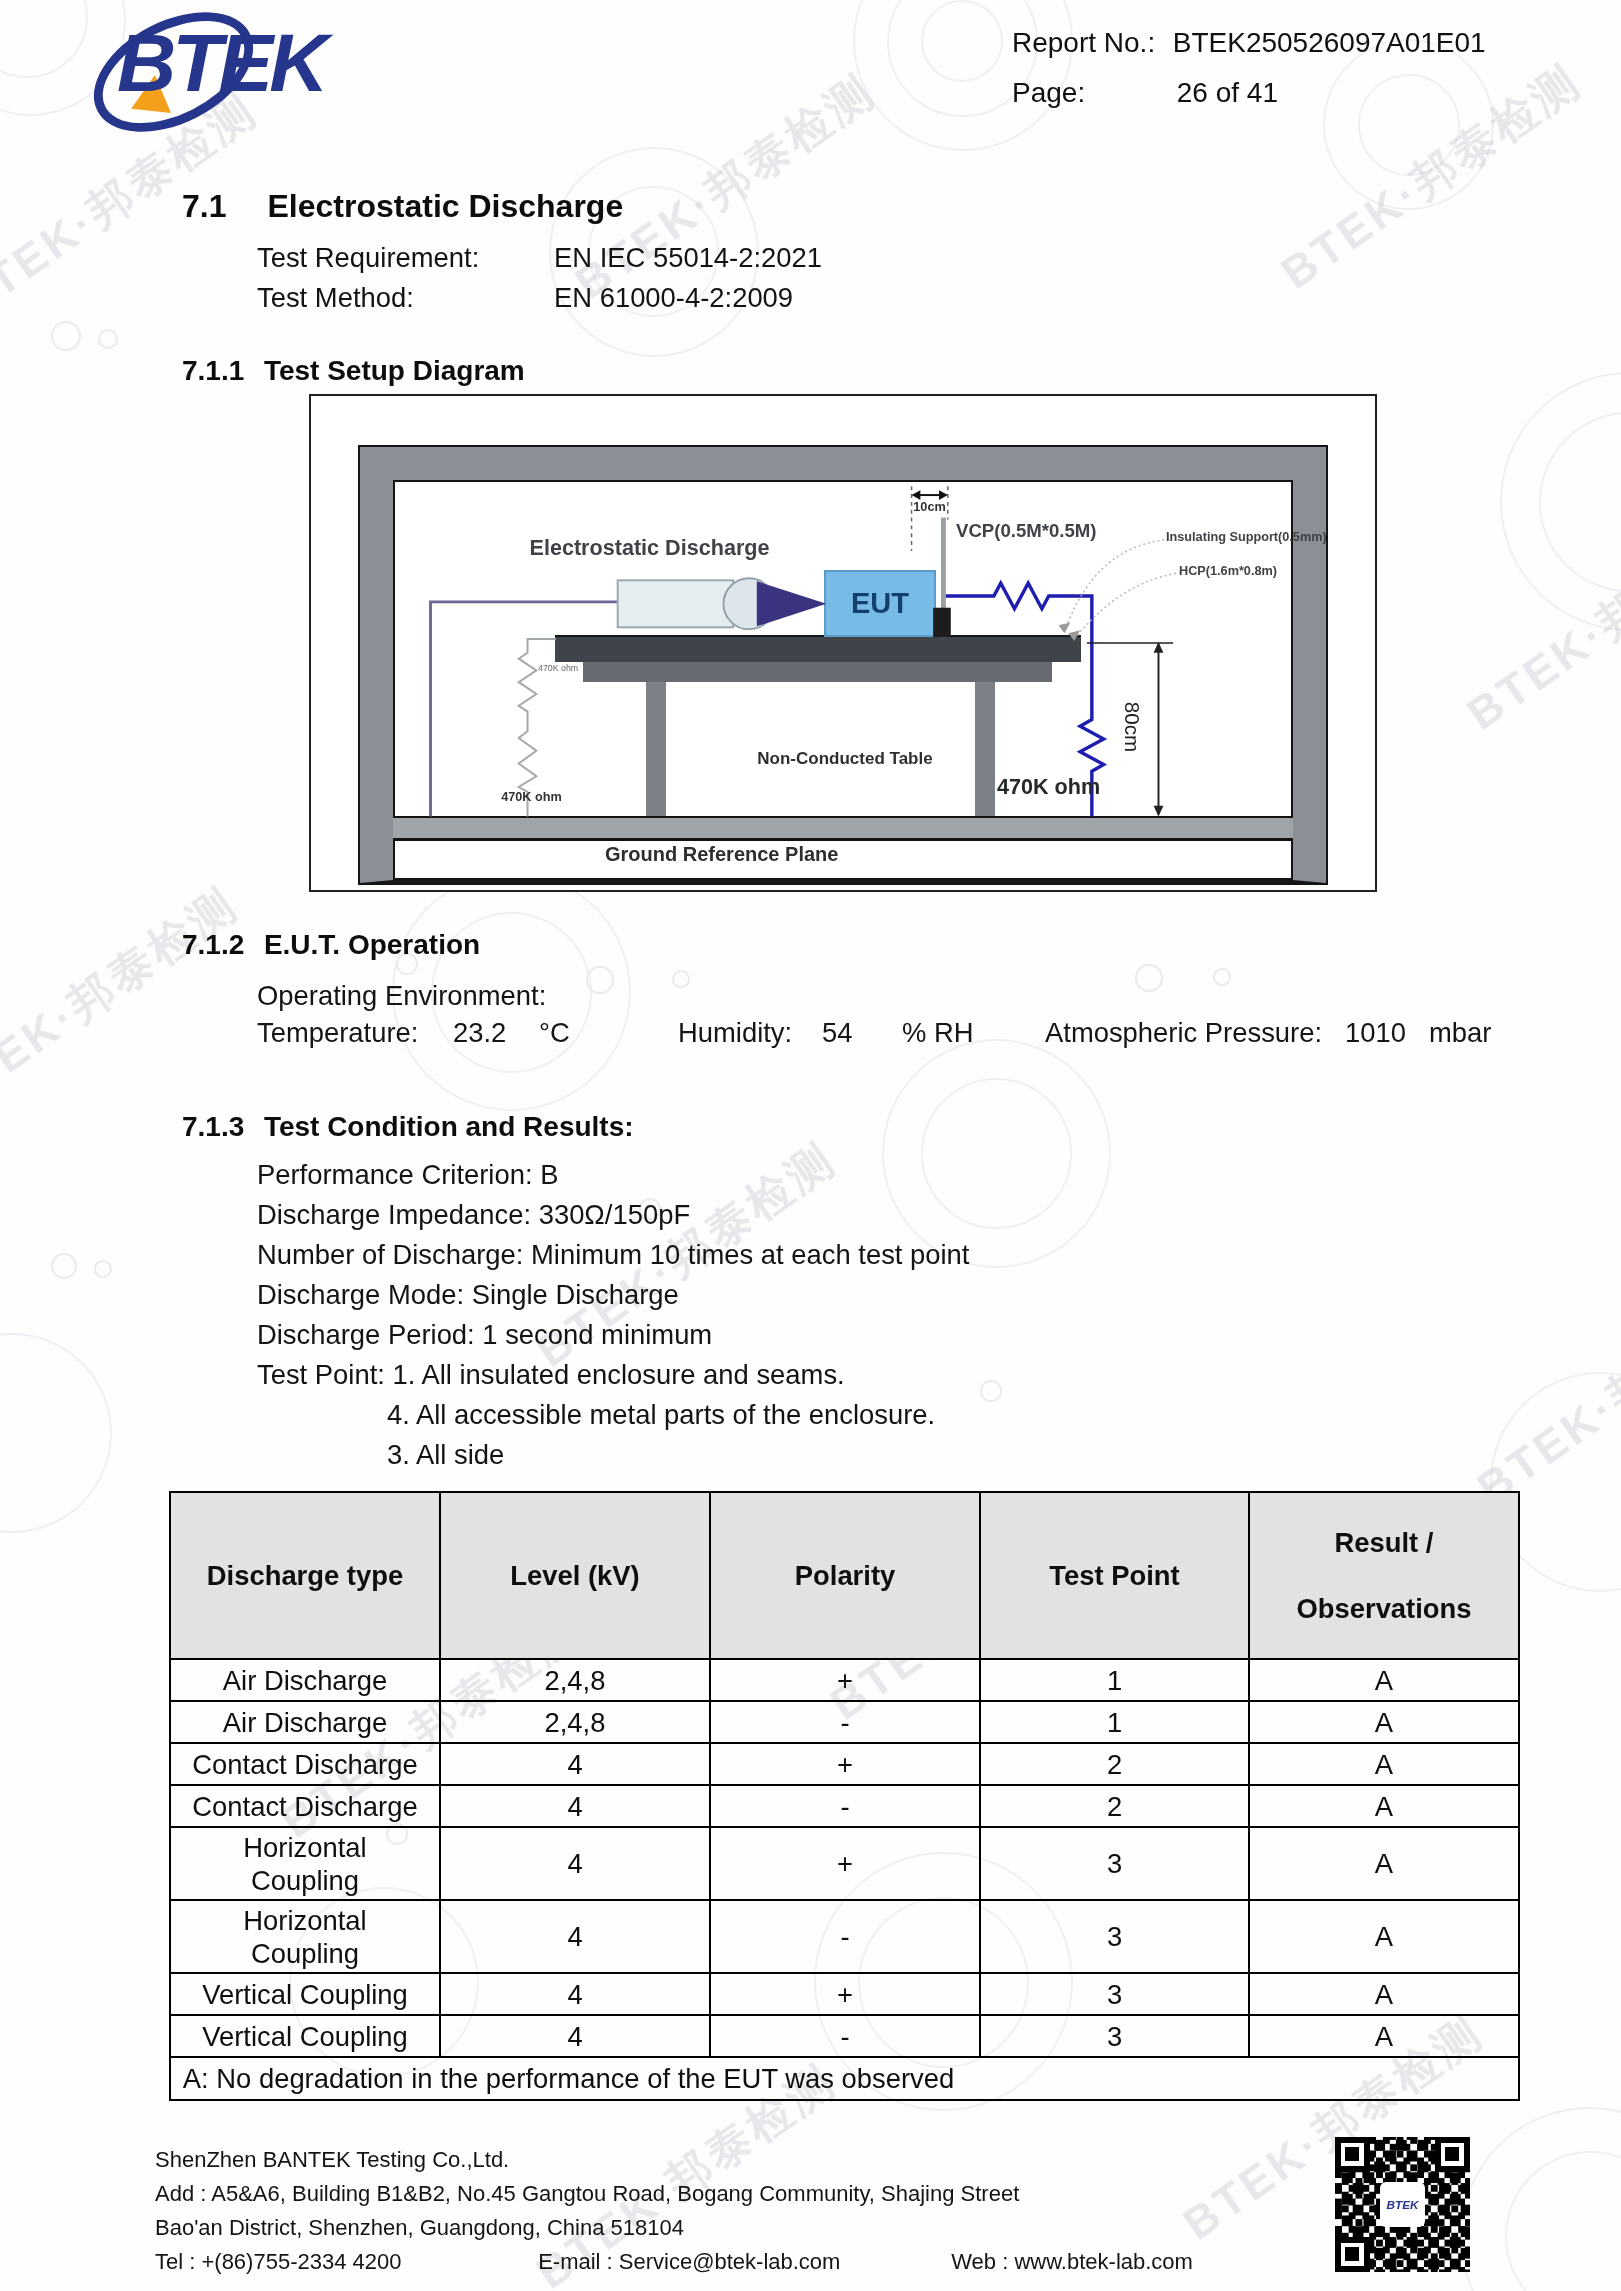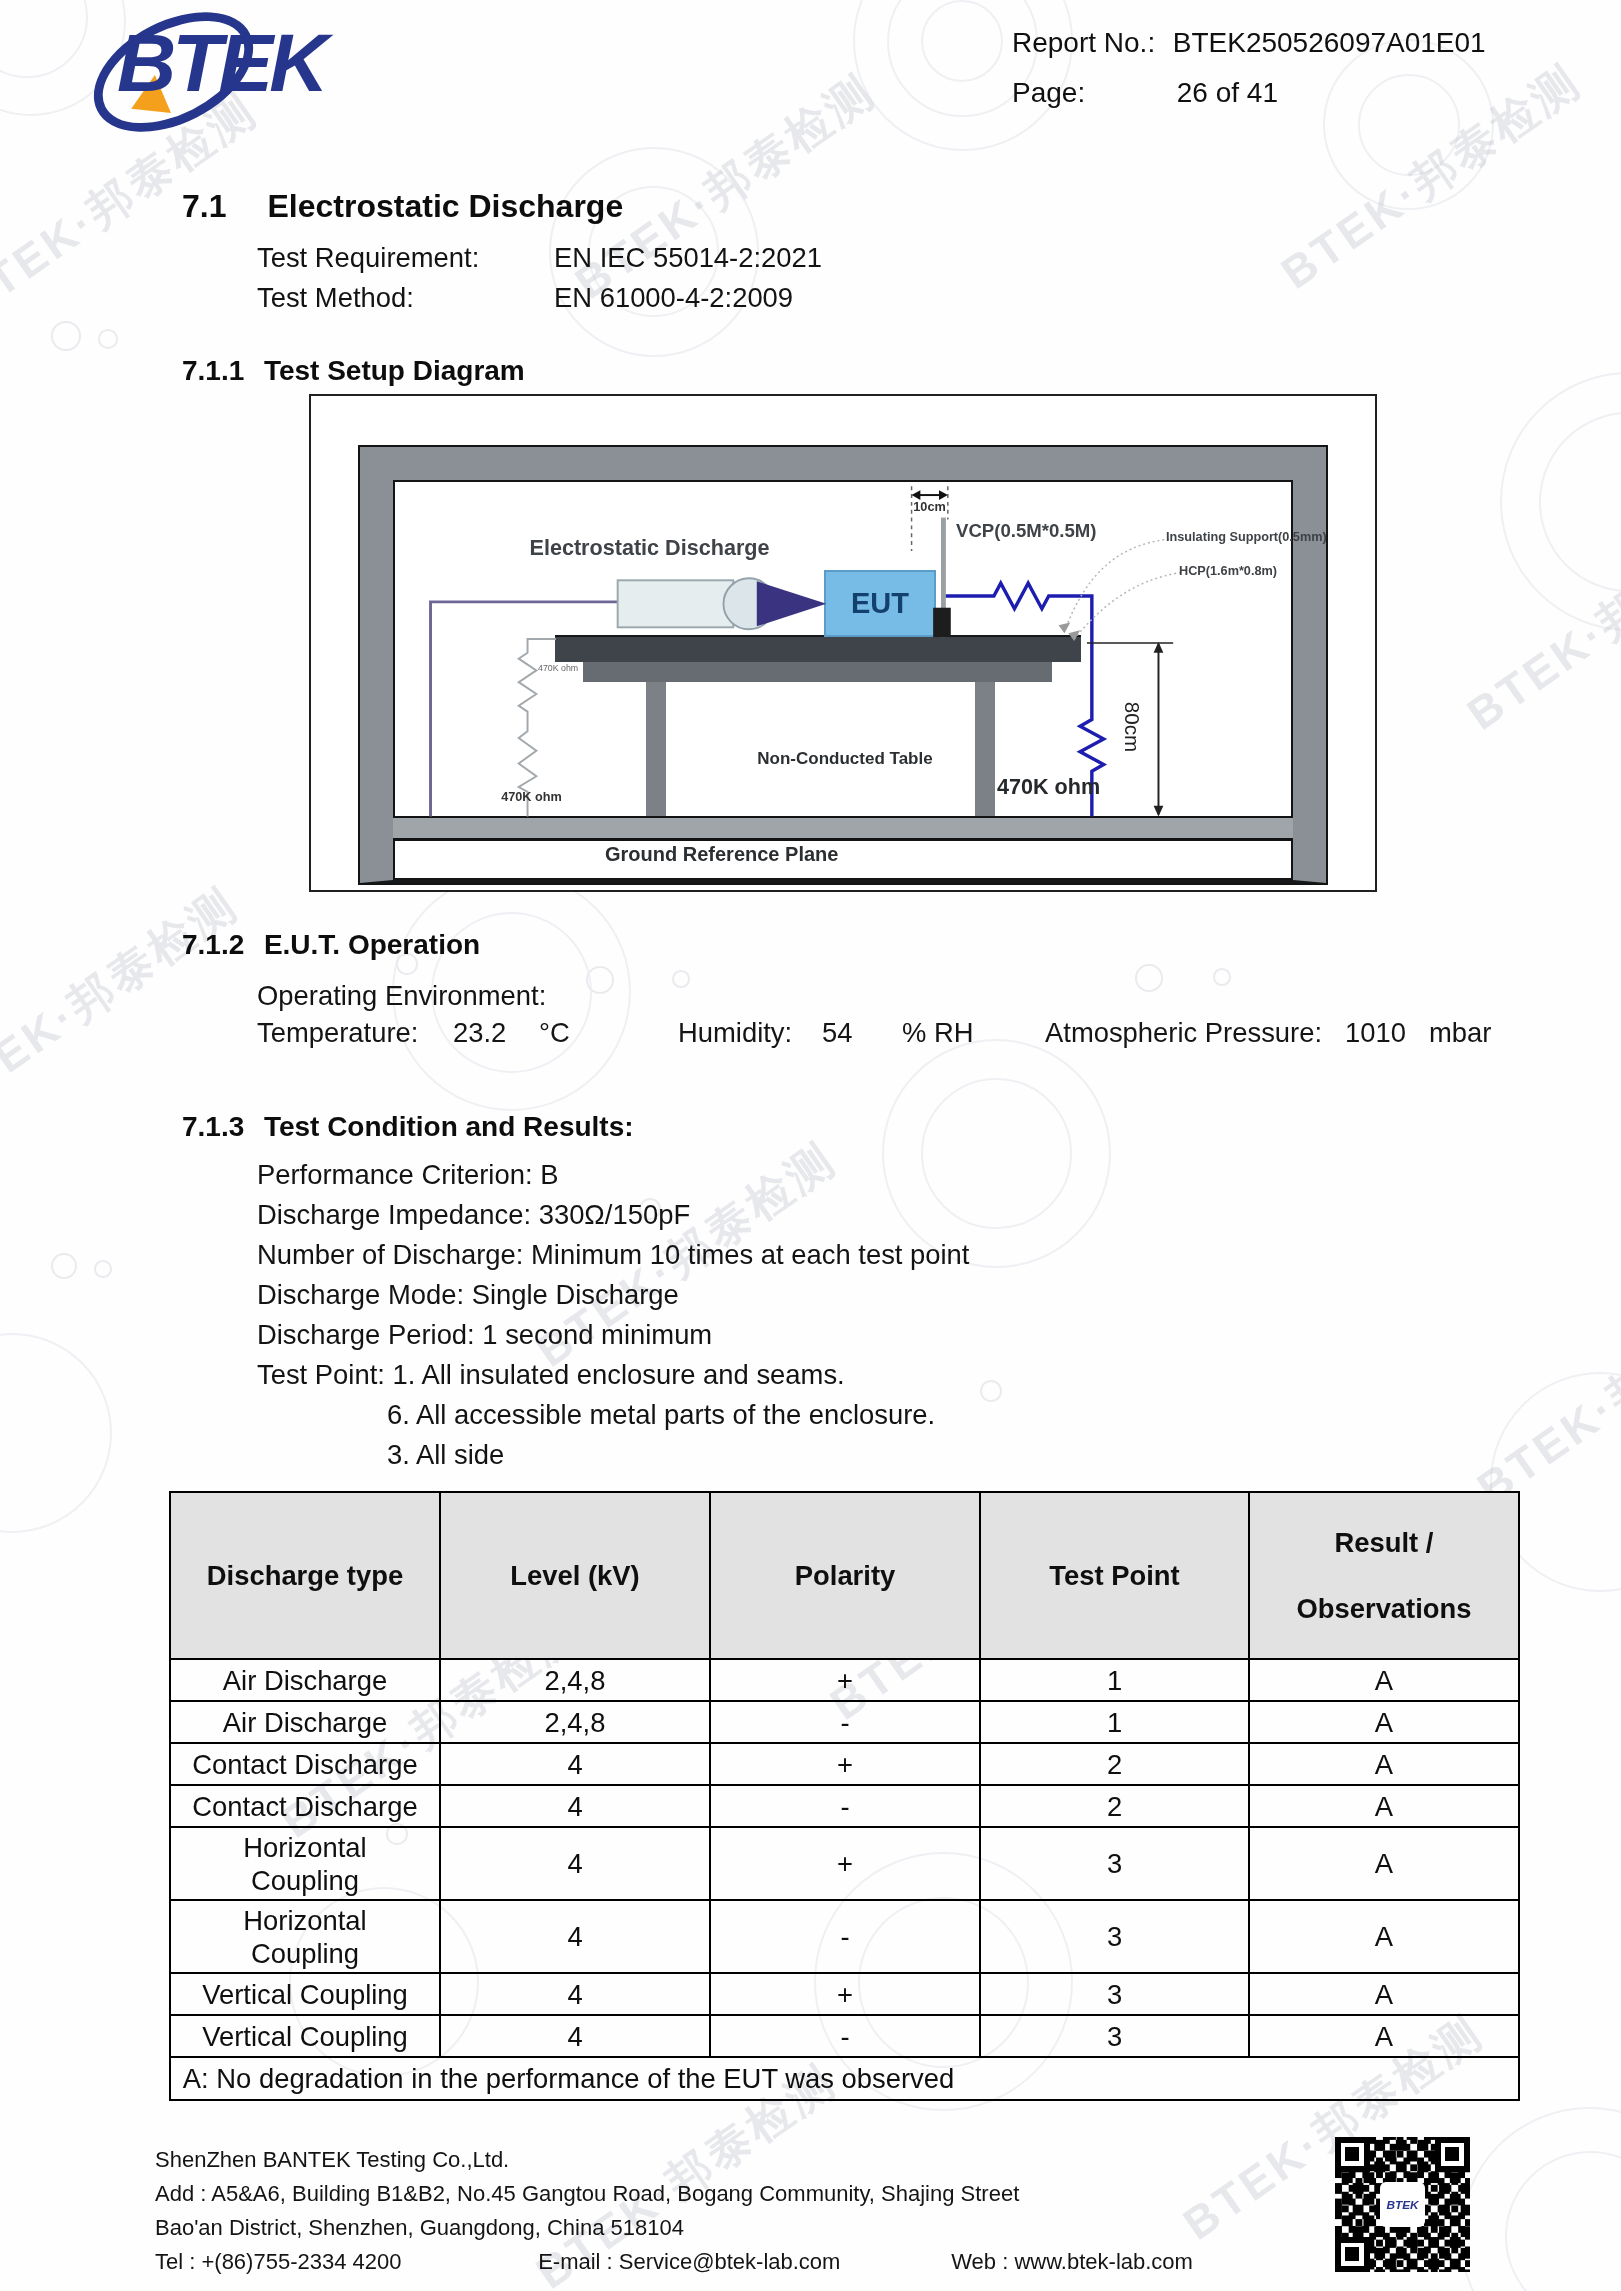--- a/index.html
+++ b/index.html
@@ -250,21 +250,21 @@
     <span class="num">7.1.3</span><span>Test Condition and Results:</span>
   </div>
 
   <div class="content abs cond" style="left:257px;top:1155px;">
     <div class="body-line">Performance Criterion: B</div>
     <div class="body-line">Discharge Impedance: 330Ω/150pF</div>
     <div class="body-line">Number of Discharge: Minimum 10 times at each test point</div>
     <div class="body-line">Discharge Mode: Single Discharge</div>
     <div class="body-line">Discharge Period: 1 second minimum</div>
     <div class="body-line">Test Point: 1. All insulated enclosure and seams.</div>
-    <div class="body-line indent">6. All accessible metal parts of the enclosure.</div>
+    <div class="body-line indent">4. All accessible metal parts of the enclosure.</div>
     <div class="body-line indent">3. All side</div>
   </div>
 
   <table class="content res" style="left:169px;top:1491px;">
     <colgroup>
         <col style="width:270px">
         <col style="width:270px">
         <col style="width:270px">
         <col style="width:269px">
         <col style="width:270px">

